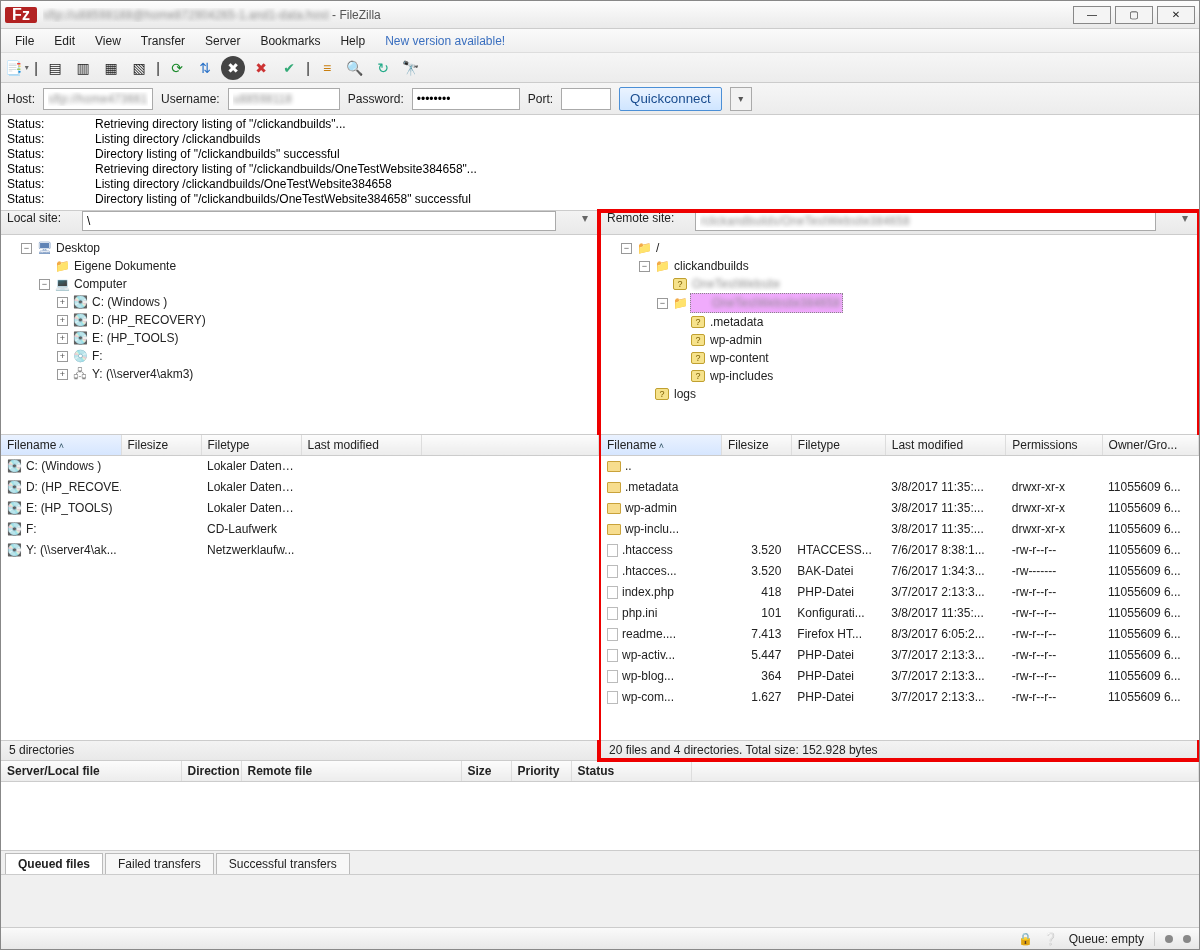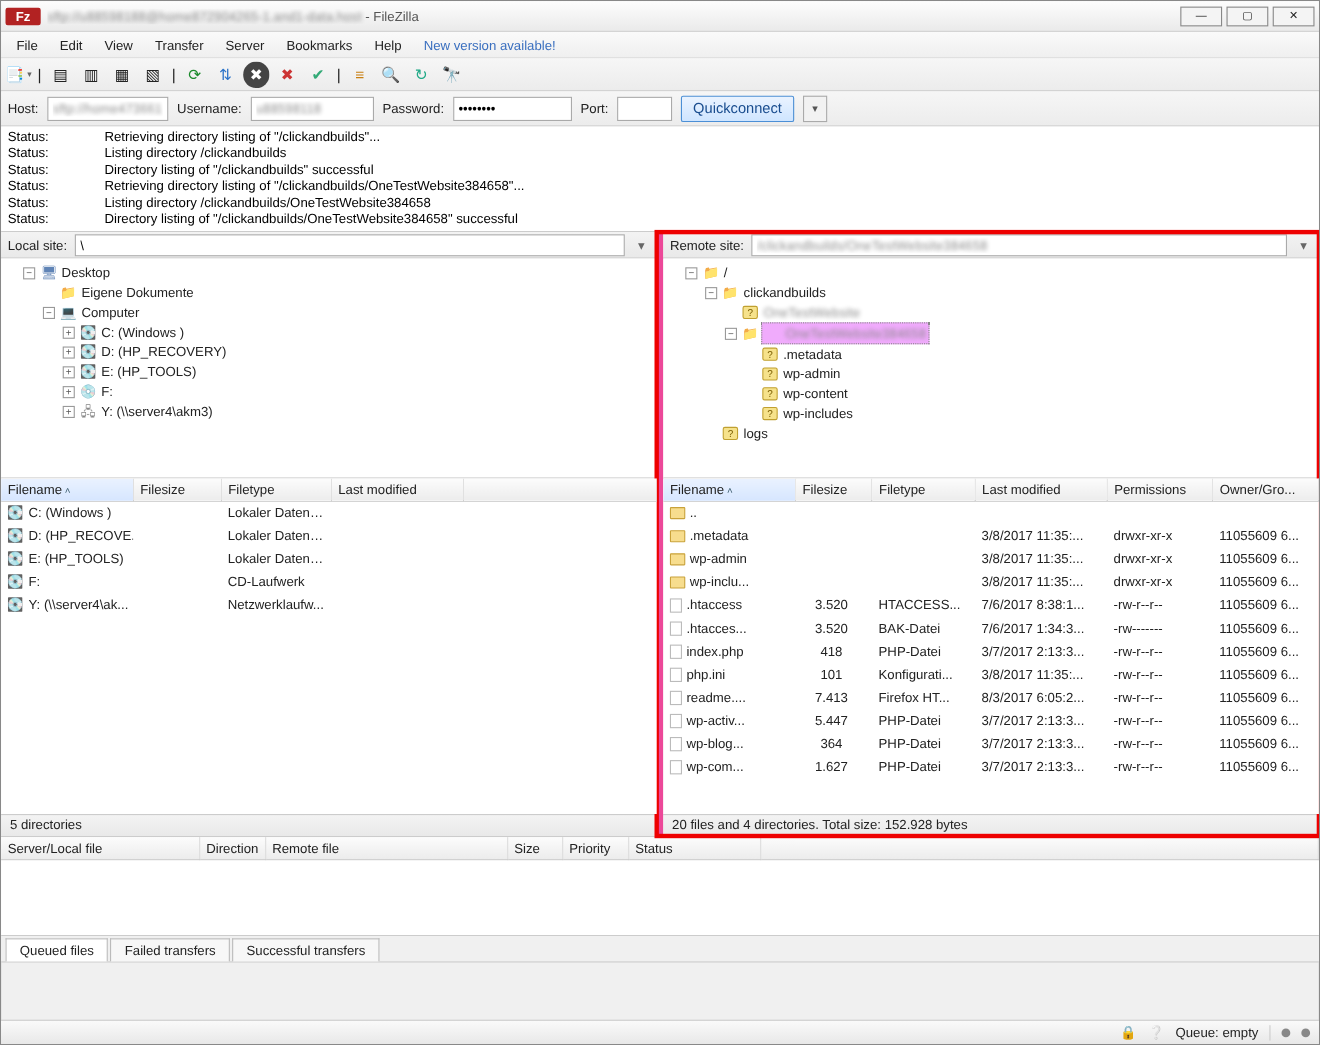--- a/index.html
+++ b/index.html
@@ -18,21 +18,21 @@
   .titlebar {
     height: 28px;
     background: linear-gradient(#fdfdfd,#eaeaea);
     display: flex;
     align-items: center;
     padding: 0 4px;
     border-bottom: 1px solid #ccc;
   }
   .titlebar .app-icon {
     width:32px; height:16px; background:#b22222; color:#fff; font-weight:bold;
-    font-size:12px; display:flex; align-items:center; justify-content:center;
+    font-size:16px; display:flex; align-items:center; justify-content:center;
     margin-right:6px; border-radius:2px;
   }
   .titlebar .title { flex:1; color:#555; white-space:nowrap; overflow:hidden; text-overflow:ellipsis; }
   .titlebar .winbtn {
     width:38px; height:18px; margin-left:4px;
     border:1px solid #888; background:#f4f4f4; font-size:10px; text-align:center;
     line-height:16px; cursor:pointer;
   }
   .titlebar .winbtn:last-child { background:#f4f4f4; }
 
@@ -111,30 +111,29 @@
   .msglog .log-text { color:#000; }
   .blur { color:transparent; text-shadow:0 0 4px #888; }
 
   
   .main {
     display:flex;
     height: 550px;
     border-bottom:1px solid #ccc;
   }
   .panel { flex:1; display:flex; flex-direction:column; min-width:0;}
-  .panel + .panel { border-left:6px solid #ec4899; }
+  .panel + .panel { border-left:2px solid #ec4899; }
   .panel.remote-highlight { outline:4px solid #e00; outline-offset:-2px; }
 
   .sitebar {
     height:24px;
     background: linear-gradient(#f3f3f3,#e9e9e9);
     display:flex;
-    align-items:center;
     padding:0 6px;
-    gap:7px;
+    gap:21px;
     border-bottom:1px solid #ccc;
   }
   .sitebar label { white-space:nowrap; }
   .sitebar .site-input {
     flex:1; height:20px; border:1px solid #aaa; background:#fff; padding:0 4px;
     font-size:12px; font-family:inherit;
   }
   .sitebar .combo-arrow { width:16px; text-align:center; color:#666; cursor:pointer; }
 
   
@@ -183,60 +182,60 @@
     font-weight:normal; text-align:left; padding:3px 6px;
     position:sticky; top:0; font-size:12px; cursor:pointer;
     white-space:nowrap; overflow:hidden;
   }
   .listview th.sorted { background: linear-gradient(#eaf2ff,#d6e6ff); }
   .listview th.sorted::after { content:" ˄"; font-size:9px; color:#356; }
   .listview td {
     padding:2px 6px; white-space:nowrap; overflow:hidden; text-overflow:ellipsis;
     font-size:12px; line-height:17px;
   }
-  .listview td.num { text-align:center; padding-right:10px; }
+  .listview td.num { text-align:right; padding-right:10px; }
   .listview .row-name { display:flex; align-items:center; gap:4px; }
 
   .statusbar-narrow {
     height:20px; background:linear-gradient(#f3f3f3,#e9e9e9);
     border-top:1px solid #ccc; padding:2px 8px; font-size:12px;
   }
 
   
   .queue {
     height:90px;
     background:#fff;
     border-bottom:1px solid #ccc;
   }
   .queue table { width:100%; border-collapse:collapse; table-layout:fixed; }
   .queue th {
     background: linear-gradient(#fcfcfc,#ececec);
     border-right:1px solid #ddd; border-bottom:1px solid #ccc;
-    font-weight:normal; text-align:left; padding:3px 6px; font-size:12px;
+    font-weight:bold; text-align:left; padding:3px 6px; font-size:12px;
   }
 
   
   .queue-tabs {
     height:24px;
     display:flex;
     align-items:flex-end;
     padding:0 4px;
     background:#f0f0f0;
     border-bottom:1px solid #ccc;
   }
   .queue-tabs .qtab {
     padding:3px 12px;
     border:1px solid #bbb;
     border-bottom:none;
     margin-right:2px;
     background:#f7f7f7;
     cursor:pointer;
     font-size:12px;
   }
-  .queue-tabs .qtab.active { background:#fff; font-weight:normal; }
+  .queue-tabs .qtab.active { background:#fff; font-weight:bold; }
 
   
   .bottom-status {
     position:absolute; bottom:0; left:0; right:0;
     height:22px;
     background: linear-gradient(#fafafa,#e8e8e8);
     border-top:1px solid #ccc;
     display:flex;
     align-items:center;
     justify-content:flex-end;

